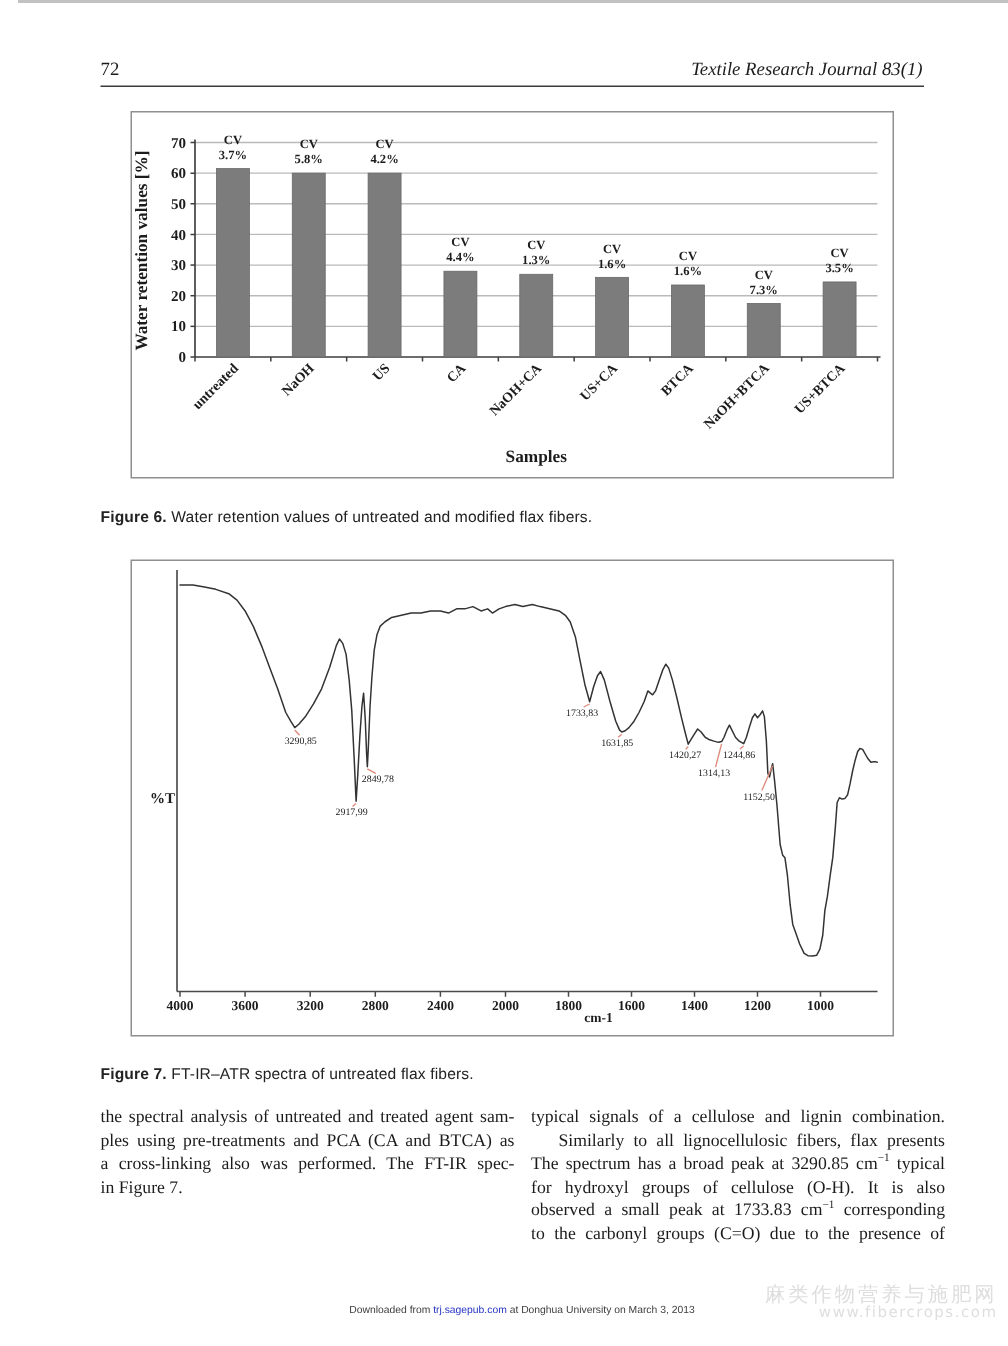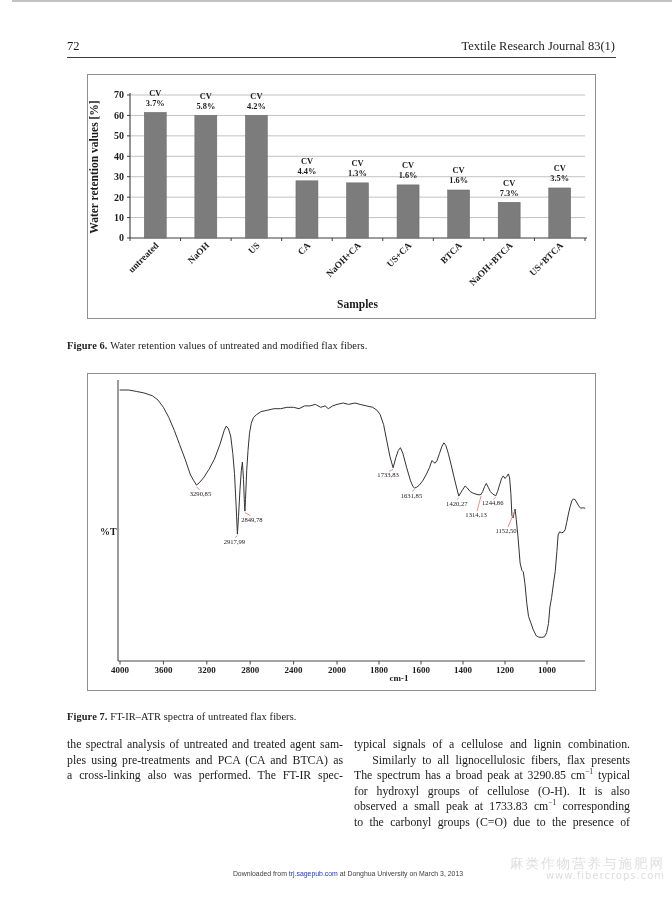--- a/index.html
+++ b/index.html
@@ -1,29 +1,29 @@
 <!DOCTYPE html>
 <html><head>
 <meta charset="utf-8">
 <style>
   html,body{margin:0;padding:0;background:#ffffff;}
   .page{position:relative;width:672px;height:897px;background:#fff;overflow:hidden;
         font-family:"Liberation Serif",serif;color:#1c1c1c;margin-left:12px;}
   .top-edge{position:absolute;left:0;top:0;width:672px;height:2px;background:#c2c2c2;}
   
   .page-num{position:absolute;left:55px;top:39px;font-size:12.5px;}
-  .journal-title{position:absolute;right:69px;top:39px;font-size:12.5px;}
+  .journal-title{position:absolute;right:69px;top:39px;font-size:12.5px;font-style:italic;}
   .header-rule{position:absolute;left:55px;top:57px;width:549px;height:1.3px;background:#3a3a3a;}
   
   .fig-frame{position:absolute;left:75px;border:1px solid #8f8f8f;background:#fff;box-sizing:border-box;}
   #fig6-frame{top:74px;width:509px;height:245px;}
   #fig7-frame{top:373px;width:509px;height:318px;}
   .fig-frame svg{display:block;}
   
-  .caption{position:absolute;left:55px;width:540px;font-family:Liberation Serif, serif;
+  .caption{position:absolute;left:55px;width:540px;font-family:Liberation Sans, sans-serif;
            font-size:10.4px;color:#222;letter-spacing:.1px;}
   #cap6{top:330px;}
   #cap7{top:701px;}
   .caption b{font-weight:bold;}
   
   .col{position:absolute;top:737px;width:276px;font-size:11.8px;line-height:15.6px;color:#1b1b1b;}
   #col-left{left:55px;}
   #col-right{left:342px;}
   .tline{text-align:justify;text-align-last:justify;}
   .tline.nj{text-align-last:left;}
@@ -181,20 +181,21 @@
         </g>
       </svg>
   </div>
 
   <p class="caption" id="cap7"><b>Figure 7.</b>&nbsp;<span>FT-IR–ATR spectra of untreated flax fibers.</span></p>
 
   <div class="col" id="col-left">
       <div class="tline">the spectral analysis of untreated and treated agent sam-</div>
       <div class="tline">ples using pre-treatments and PCA (CA and BTCA) as</div>
       <div class="tline">a cross-linking also was performed. The FT-IR spec-</div>
+      <div class="tline nj">in Figure 7.</div>
     </div>
   <div class="col" id="col-right">
       <div class="tline">typical signals of a cellulose and lignin combination.</div>
       <div class="tline">&nbsp;&nbsp;&nbsp;Similarly to all lignocellulosic fibers, flax presents</div>
       <div class="tline">The spectrum has a broad peak at 3290.85 cm<sup>−1</sup> typical</div>
       <div class="tline">for hydroxyl groups of cellulose (O-H). It is also</div>
       <div class="tline">observed a small peak at 1733.83 cm<sup>−1</sup> corresponding</div>
       <div class="tline">to the carbonyl groups (C=O) due to the presence of</div>
     </div>
 

